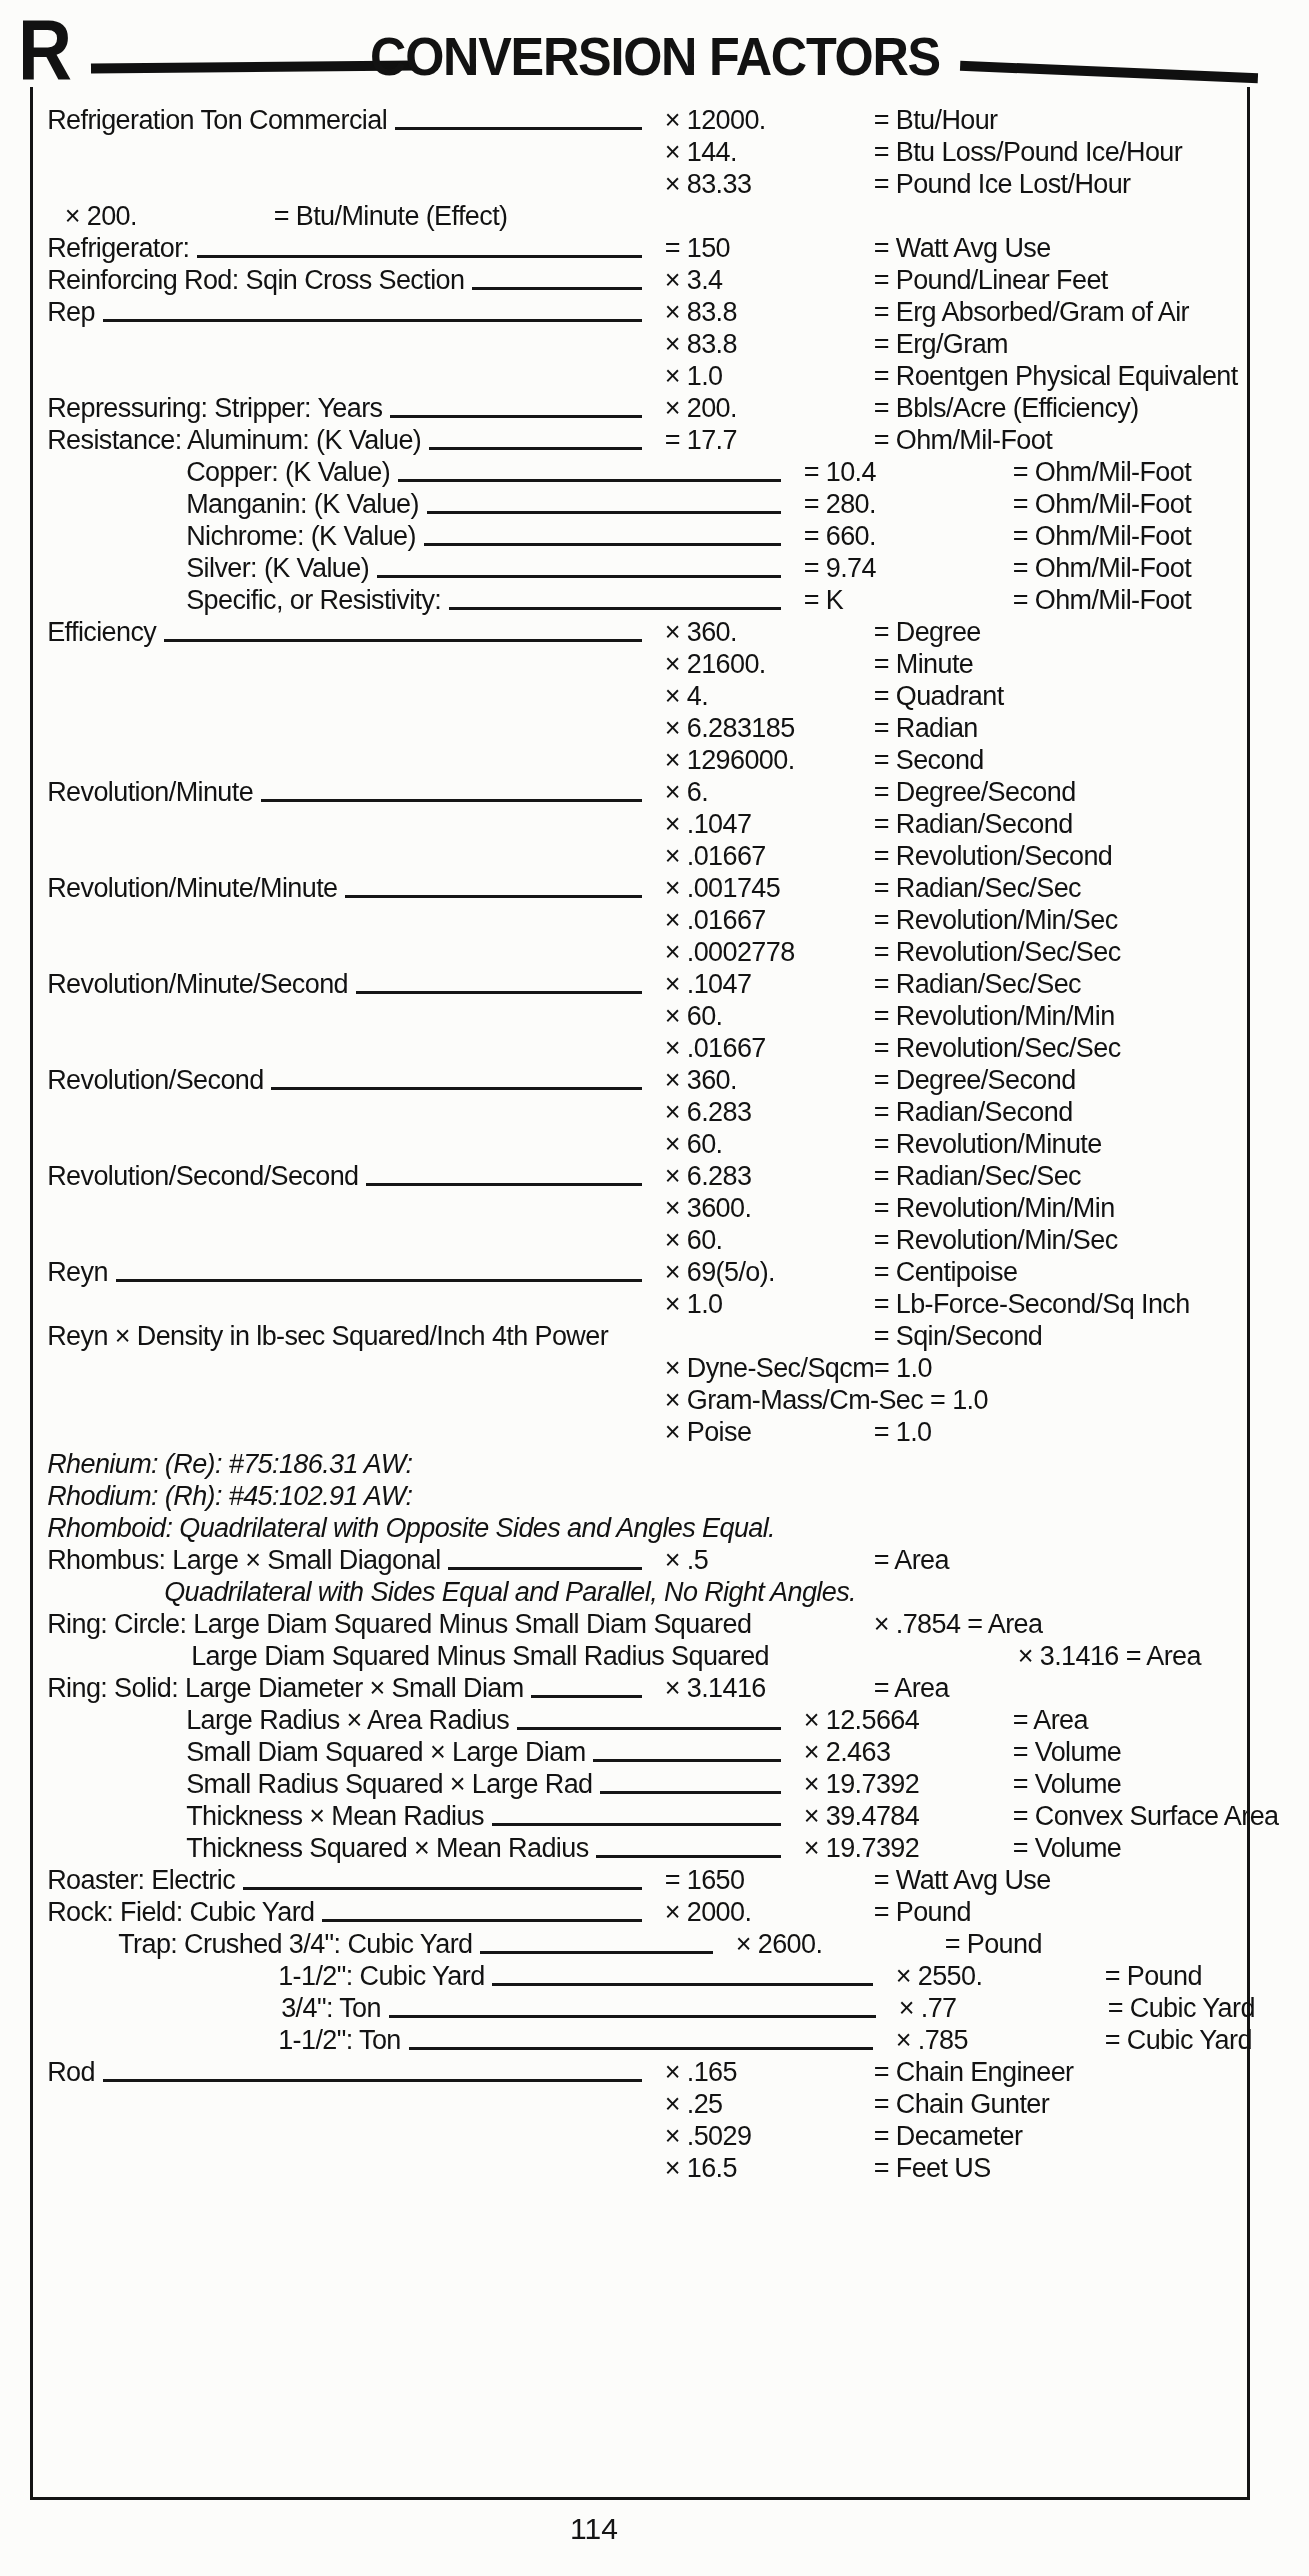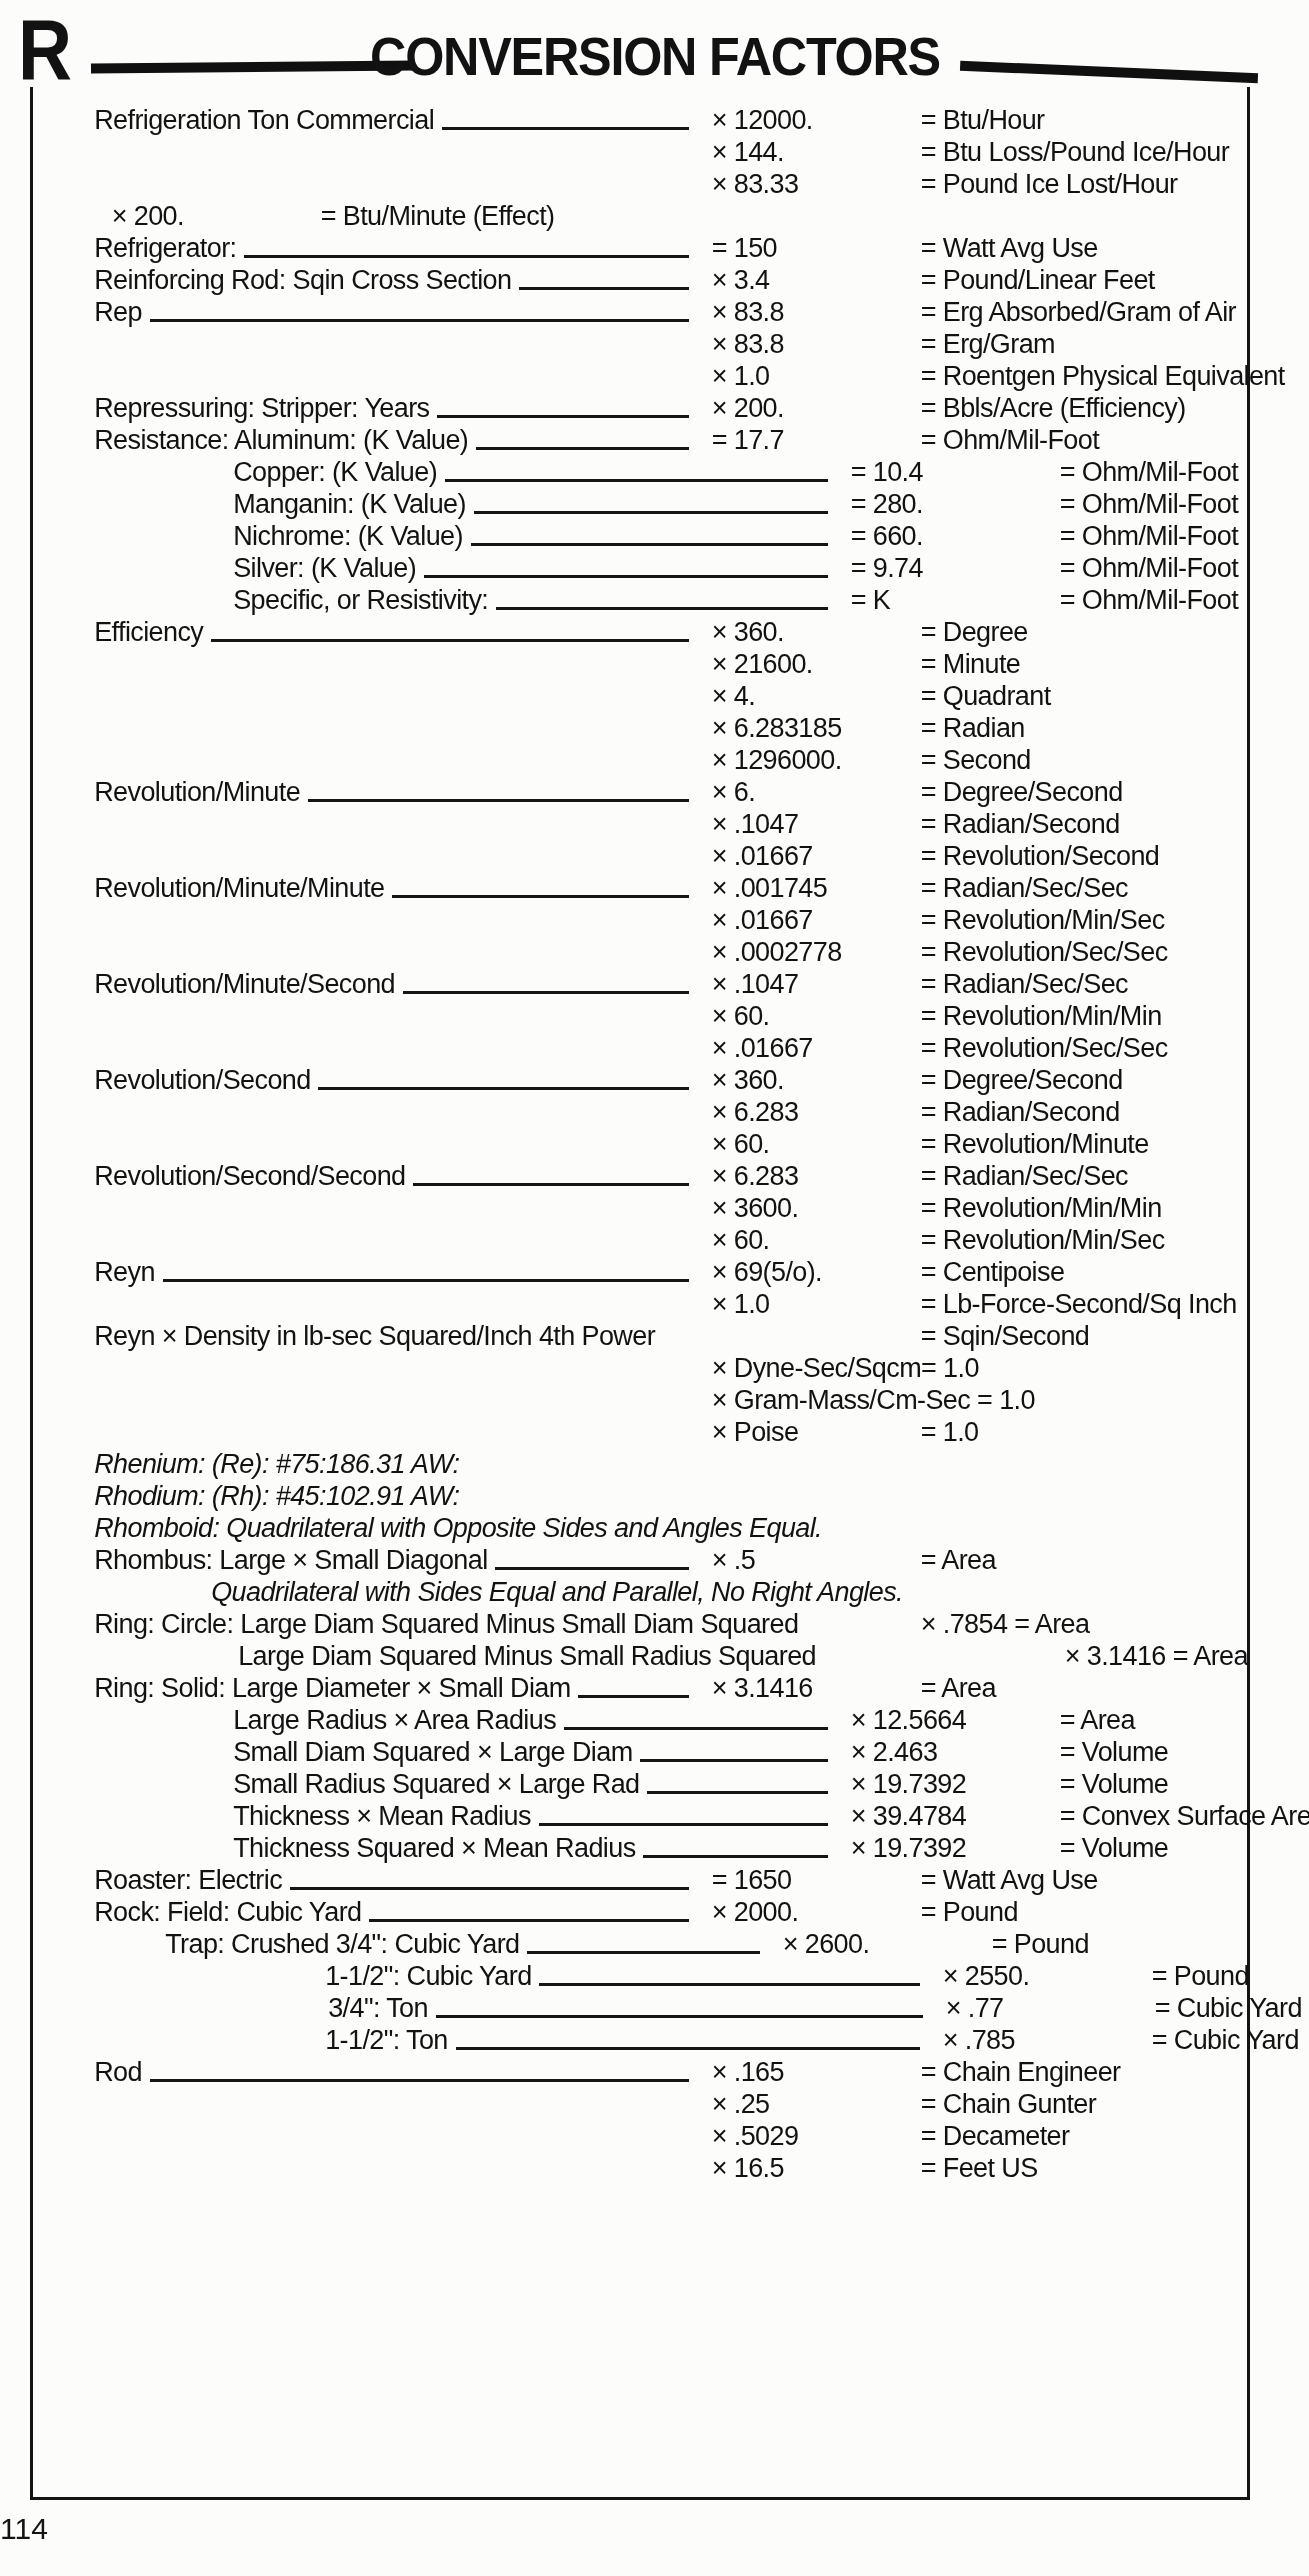--- a/index.html
+++ b/index.html
@@ -19,34 +19,34 @@
     position:absolute;left:0;top:30px;width:1310px;text-align:center;
     font-size:53px;font-weight:800;letter-spacing:-1.3px;line-height:1;
     transform:scaleX(.95);transform-origin:center top;white-space:nowrap;
   }
   
   .box{
     position:absolute;left:30px;top:87px;width:1220px;height:2413px;
     border-left:3.2px solid #141414;border-right:3.9px solid #141414;border-bottom:3.2px solid #141414;
     box-sizing:border-box;
   }
-  .rows{position:absolute;left:0;top:17px;width:100%;padding-left:47px;}
+  .rows{position:absolute;left:0;top:17px;width:100%;}
   .row{display:flex;align-items:stretch;height:32px;line-height:32px;
        font-size:27px;letter-spacing:-0.6px;white-space:nowrap;padding-left:14.2px;}
   .ind{flex:none;}
   .lab{flex:none;width:600px;display:flex;min-width:0;}
   .row.span .lab{width:auto;flex:1 1 auto;font-style:italic;}
   .lbl{flex:none;white-space:nowrap;}
   .lead{flex:1 1 auto;align-self:flex-end;margin:0 5.2px 6.5px 7.8px;}
   .lead.on{border-bottom:3.9px solid #161616;}
   .fac{flex:none;width:209px;margin-left:17.5px;overflow:visible;}
   .res{flex:none;overflow:visible;}
   
   .pagenum{
-    position:absolute;left:0;top:2512px;width:1188px;text-align:left;
+    position:absolute;left:0;top:2512px;width:1188px;text-align:center;
     font-size:30px;letter-spacing:0;color:#141414;
   }
 </style>
 </head>
 <body>
 
 <div class="page">
 
   <div class="letter">R</div>
   <div class="rule rule-left"></div>

